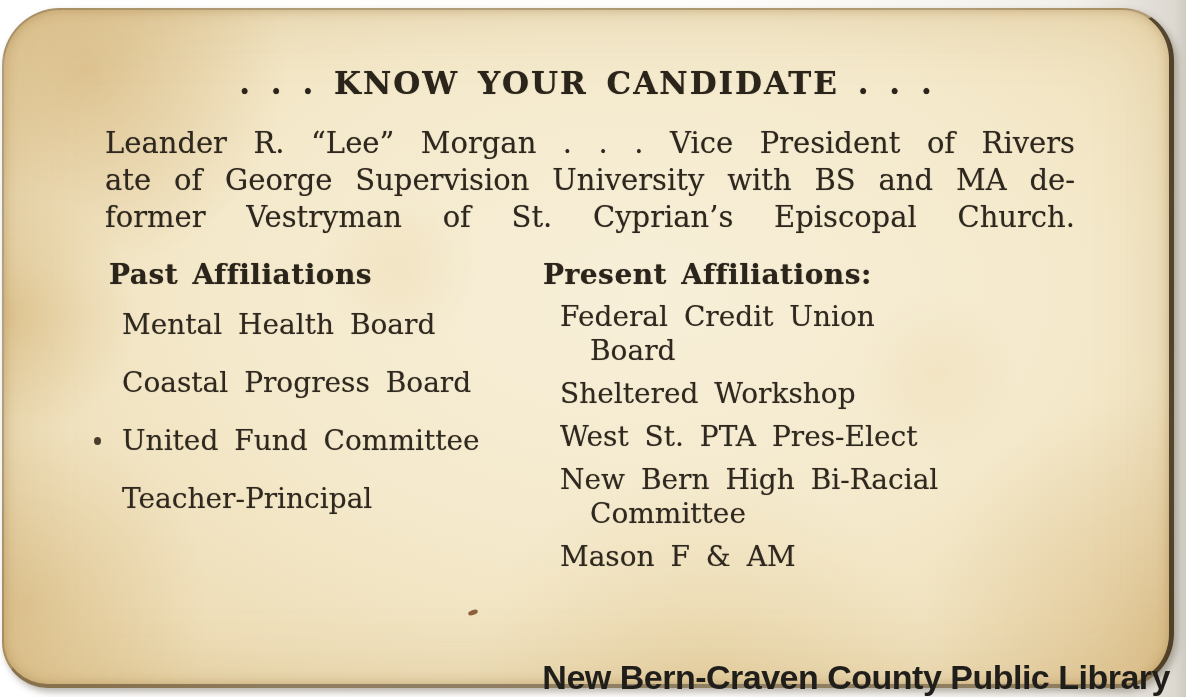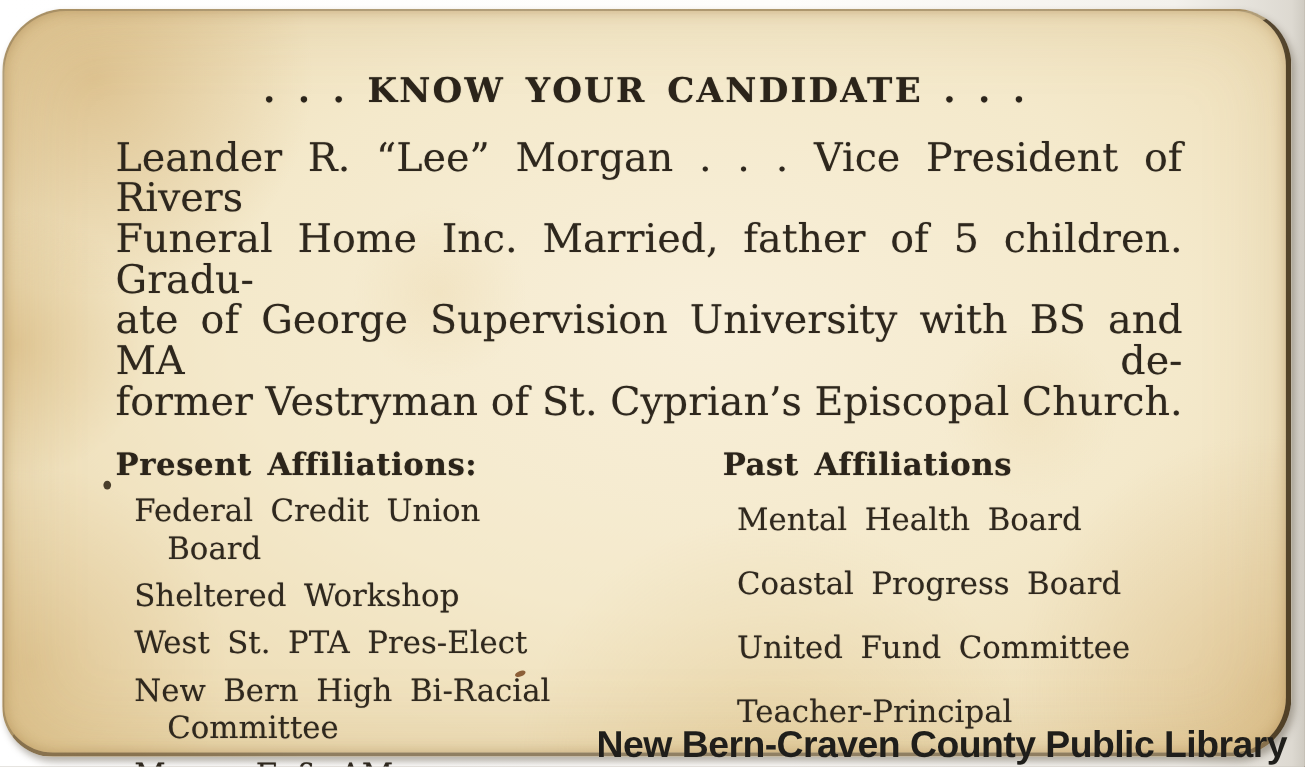--- a/index.html
+++ b/index.html
@@ -44,21 +44,21 @@
     font-weight: bold;
     letter-spacing: 2px;
     word-spacing: 6px;
     color: #2b241a;
     text-shadow: 0 0 1px rgba(43, 36, 26, 0.55);
   }
 
   
   .bio {
     margin: 24px 94px 0 101px;
-    font-size: 36px;
+    font-size: 29px;
     color: #2e271d;
     text-shadow: 0 0 1px rgba(46, 39, 29, 0.4);
   }
   .bio-line {
     line-height: 37px;
     text-align: justify;
     text-align-last: justify;
   }
 
   
@@ -126,50 +126,49 @@
 <body>
 
 <div class="scan">
 
   <div class="card">
 
     <h1 class="title">. . . KNOW YOUR CANDIDATE . . .</h1>
 
     <div class="bio">
       <div class="bio-line">Leander R. “Lee” Morgan . . . Vice President of Rivers</div>
-      <div class="bio-line">Funeral Home Inc. Married, father of 5 children. Gradu-</div>
       <div class="bio-line">ate of George Supervision University with BS and MA de-</div>
       <div class="bio-line">former Vestryman of St. Cyprian’s Episcopal Church.</div>
     </div>
 
     <div class="columns">
+
+      <section class="col col-past">
+        <h2 class="col-heading">Past Affiliations</h2>
+        <ul class="aff-list">
+          <li class="aff-item">Mental Health Board</li>
+          <li class="aff-item">Coastal Progress Board</li>
+          <li class="aff-item">United Fund Committee</li>
+          <li class="aff-item">Teacher-Principal</li>
+        </ul>
+      </section>
 
       <section class="col col-present">
         <h2 class="col-heading">Present Affiliations:</h2>
         <ul class="aff-list">
           <li class="aff-item">Federal Credit Union
 Board</li>
           <li class="aff-item">Sheltered Workshop</li>
           <li class="aff-item">West St. PTA Pres-Elect</li>
           <li class="aff-item">New Bern High Bi-Racial
 Committee</li>
           <li class="aff-item">Mason F &amp; AM</li>
         </ul>
       </section>
 
-      <section class="col col-past">
-        <h2 class="col-heading">Past Affiliations</h2>
-        <ul class="aff-list">
-          <li class="aff-item">Mental Health Board</li>
-          <li class="aff-item">Coastal Progress Board</li>
-          <li class="aff-item">United Fund Committee</li>
-          <li class="aff-item">Teacher-Principal</li>
-        </ul>
-      </section>
-
     </div>
   </div>
 
   <span class="speck speck-1"></span>
   <span class="speck speck-2"></span>
 
   <div class="watermark">New Bern-Craven County Public Library</div>
 
 </div>
 

